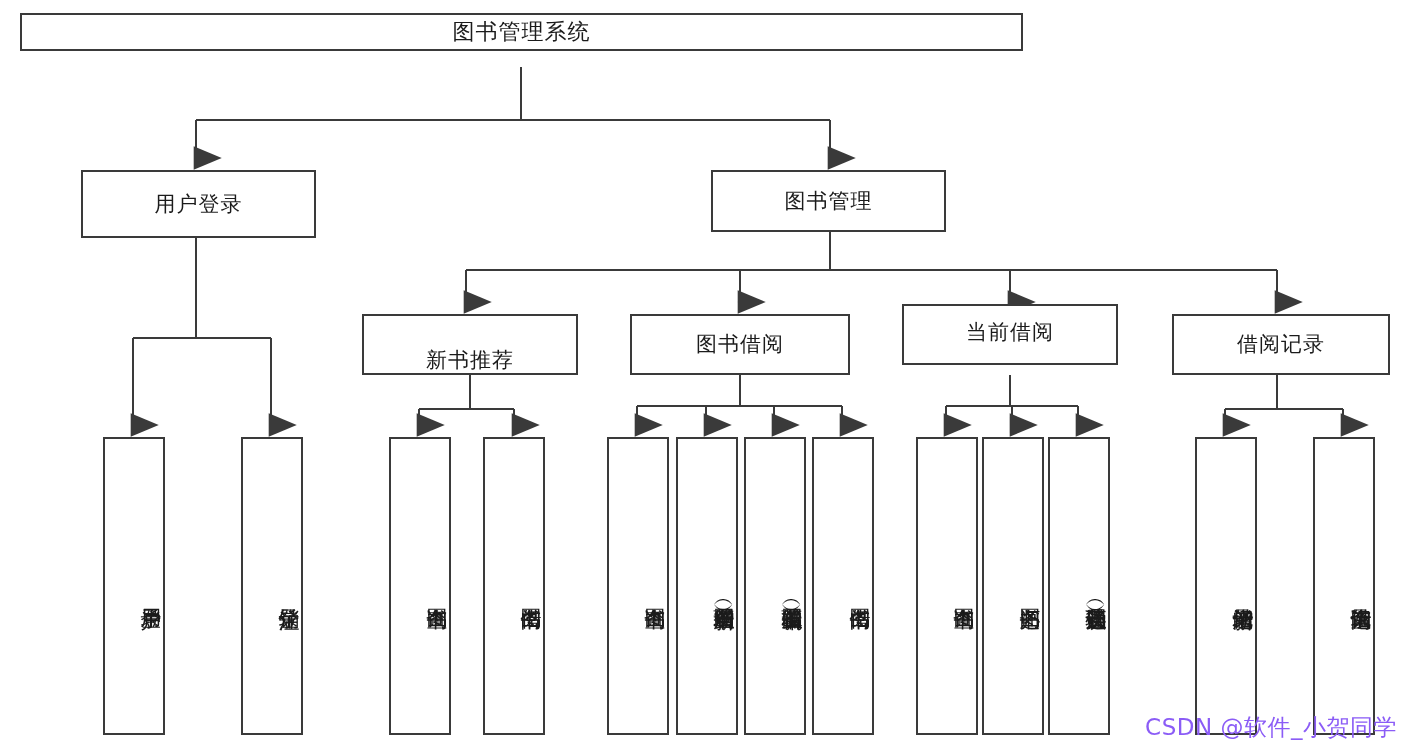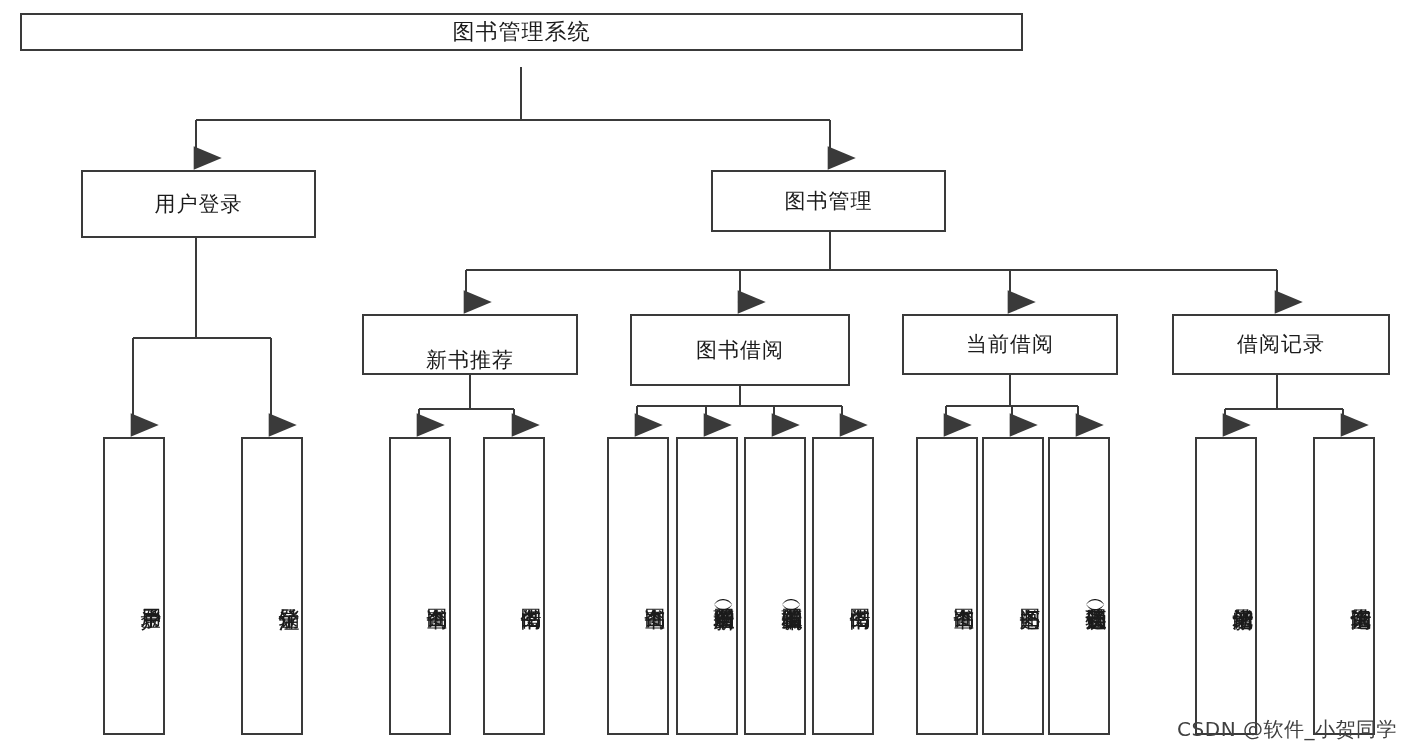--- a/index.html
+++ b/index.html
@@ -23,21 +23,21 @@
     writing-mode:vertical-rl;text-orientation:upright;
     align-items:flex-start;justify-content:center;
     padding-top:12px;
   }
   .node.leaf .txt{
     writing-mode:vertical-rl;text-orientation:upright;
     display:block;white-space:nowrap;line-height:1.16;
   }
   .watermark{
     position:absolute;right:8px;bottom:4px;
-    font-size:20px;color:#404040;letter-spacing:.5px;
+    font-size:23px;color:#8b5cf6;letter-spacing:.5px;
     white-space:nowrap;pointer-events:none;
   }
 </style>
 </head>
 <body>
 
 <svg id="diagram" viewBox="0 0 1405 747" xmlns="http://www.w3.org/2000/svg" aria-hidden="true">
   <defs>
     <marker id="arw" viewBox="0 0 10 12" refX="5" refY="11" markerWidth="9" markerHeight="11" orient="auto-start-reverse">
       <path d="M0,0 L10,0 L5,12 Z" fill="#3a3a3a" transform="rotate(180 5 6)"></path>
@@ -95,24 +95,24 @@
 <div class="node horiz" style="left:81px;top:170px;width:235px;height:68px;">
   <span class="txt">用户登录</span>
 </div>
 <div class="node horiz" style="left:711px;top:170px;width:235px;height:62px;">
   <span class="txt">图书管理</span>
 </div>
 
 <div class="node horiz" style="left:362px;top:314px;width:216px;height:61px;align-items:flex-end;">
   <span class="txt">新书推荐</span>
 </div>
-<div class="node horiz" style="left:630px;top:314px;width:220px;height:72px;">
+<div class="node horiz" style="left:630px;top:314px;width:220px;height:61px;">
   <span class="txt">图书借阅</span>
 </div>
-<div class="node horiz" style="left:902px;top:314px;width:216px;height:61px;">
+<div class="node horiz" style="left:902px;top:304px;width:216px;height:61px;font-family:Liberation Mono, monospace;">
   <span class="txt">当前借阅</span>
 </div>
 <div class="node horiz" style="left:1172px;top:314px;width:218px;height:61px;text-align:right;">
   <span class="txt">借阅记录</span>
 </div>
 
 <div class="node leaf" style="left:103px;top:437px;width:62px;height:298px;">
   <span class="txt">用户登录</span>
 </div>
 <div class="node leaf" style="left:241px;top:437px;width:62px;height:298px;">

